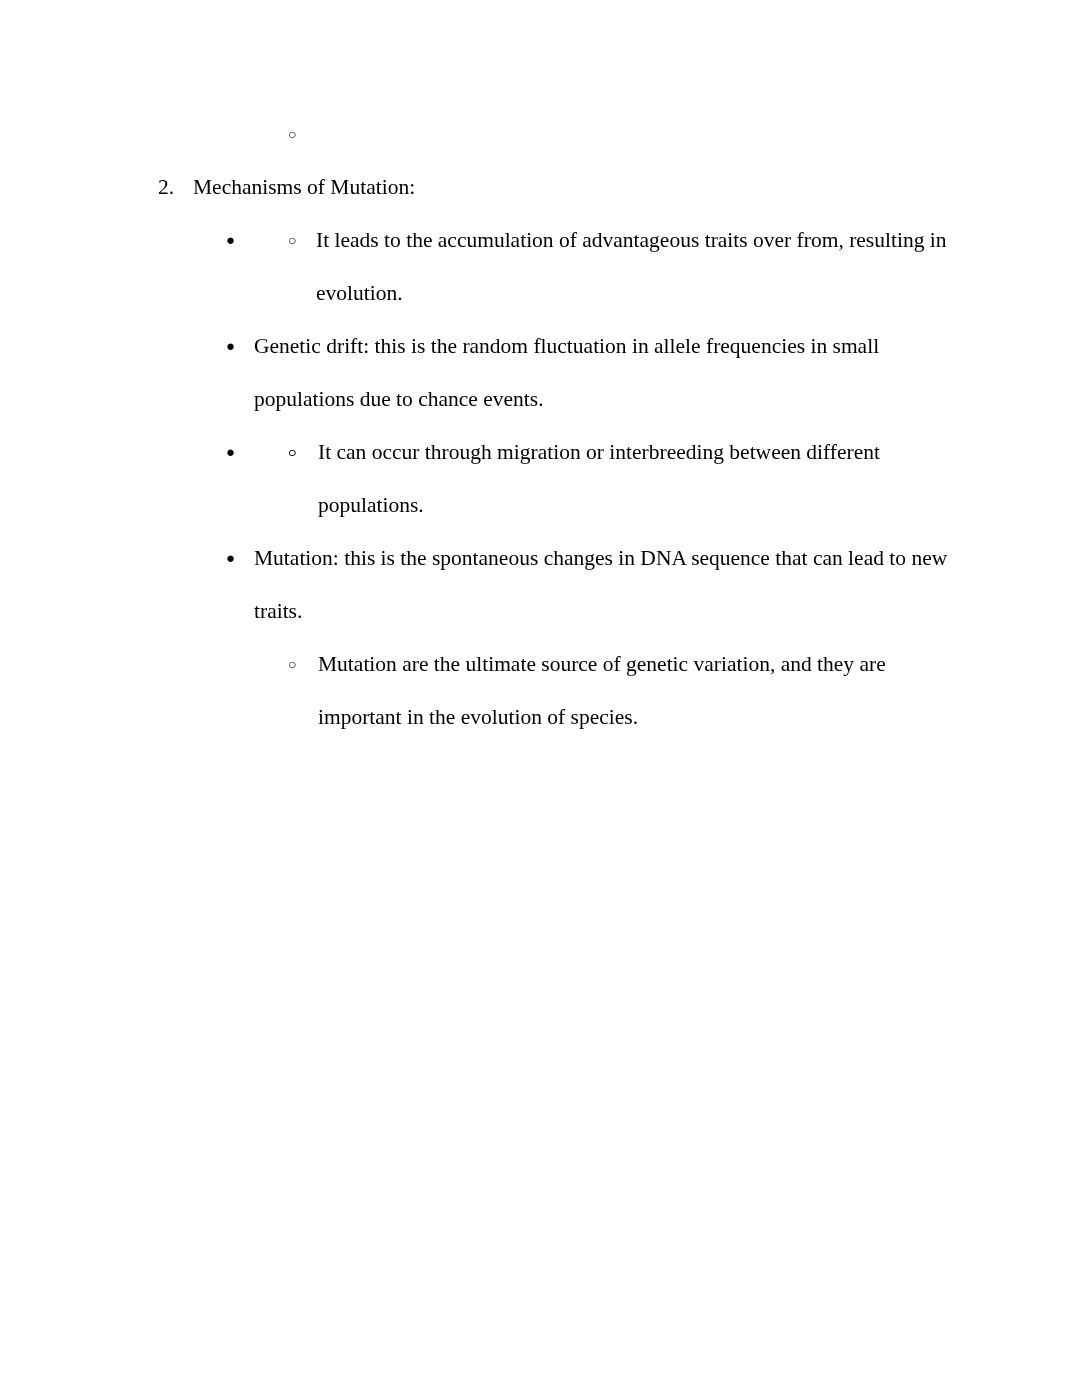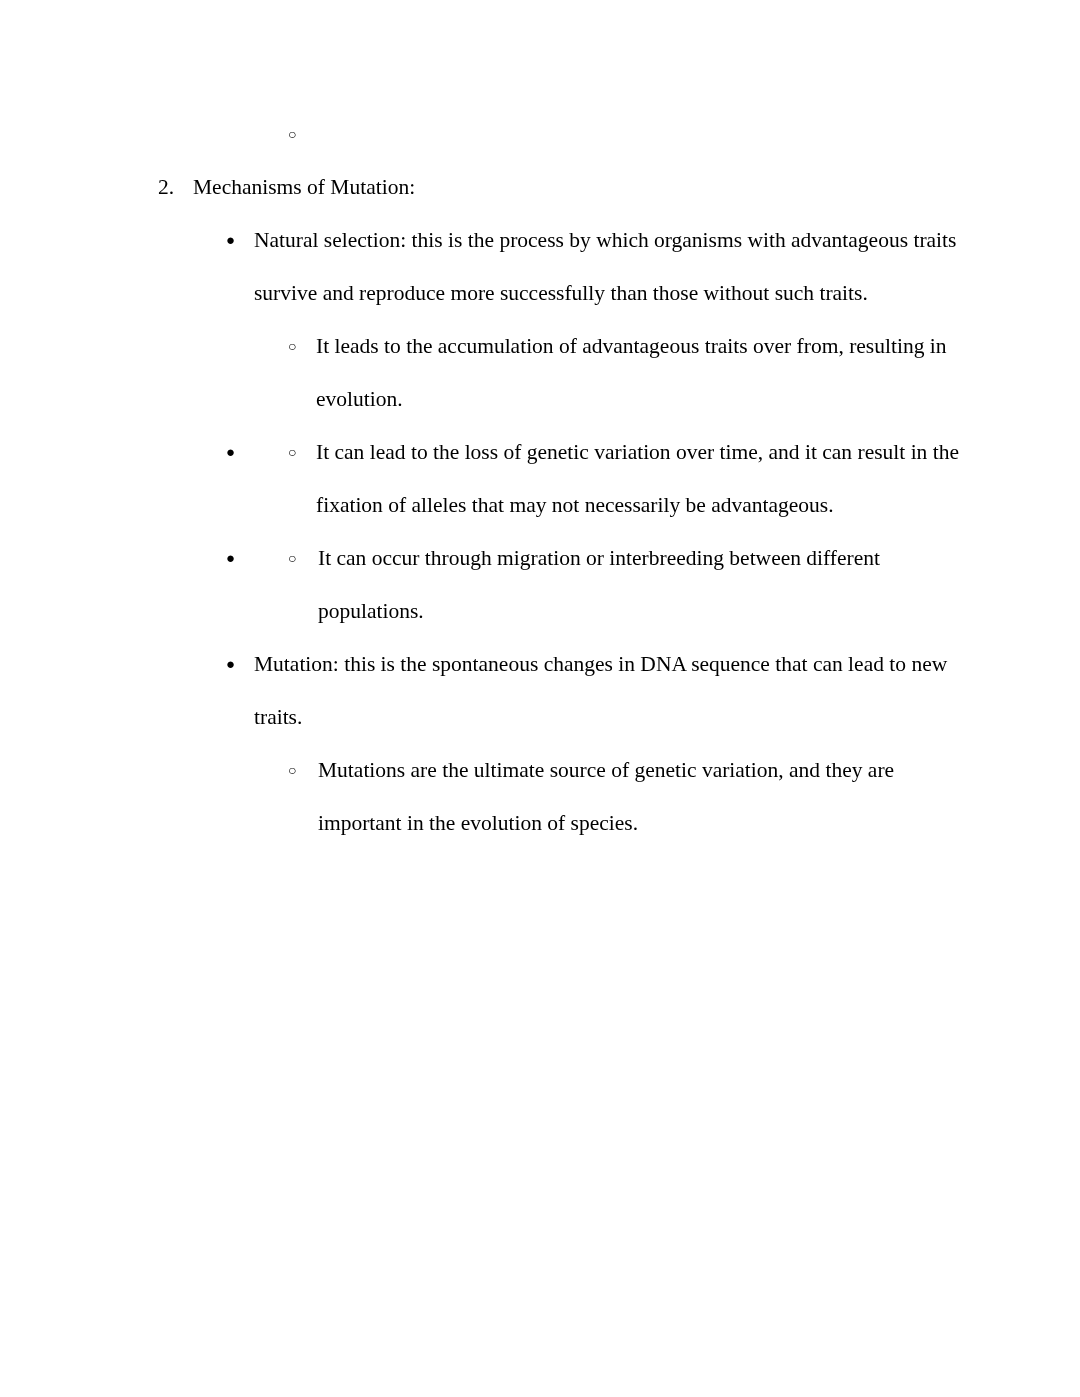--- a/index.html
+++ b/index.html
@@ -93,50 +93,49 @@
 
     <div class="spacer-line"></div>
 
     <div class="item item-num">
       <span class="marker">2.</span>
       <span class="text">Mechanisms of Mutation:</span>
     </div>
 
     <div class="item item-disc">
       <span class="marker">●</span>
-      <span class="text">Natural selection: this is the process by which organisms with advantageous traits survive and reproduce more successfully than those without such traits.</span>
     </div>
 
     <div class="item item-circle wide">
       <span class="marker">○</span>
       <span class="text">It leads to the accumulation of advantageous traits over from, resulting in evolution.</span>
     </div>
 
     <div class="item item-disc">
       <span class="marker">●</span>
+      <span class="text">Genetic drift: this is the random fluctuation in allele frequencies in small populations due to chance events.</span>
     </div>
 
     <div class="item item-circle wide">
       <span class="marker">○</span>
-      <span class="text">It can lead to the loss of genetic variation over time, and it can result in the fixation of alleles that may not necessarily be advantageous.</span>
     </div>
 
     <div class="item item-disc">
       <span class="marker">●</span>
     </div>
 
     <div class="item item-circle">
       <span class="marker">○</span>
       <span class="text">It can occur through migration or interbreeding between different populations.</span>
     </div>
 
     <div class="item item-disc">
       <span class="marker">●</span>
       <span class="text">Mutation: this is the spontaneous changes in DNA sequence that can lead to new traits.</span>
     </div>
 
     <div class="item item-circle">
       <span class="marker">○</span>
-      <span class="text">Mutations are the ultimate source of genetic variation, and they are important in the evolution of species.</span>
+      <span class="text">Mutation are the ultimate source of genetic variation, and they are important in the evolution of species.</span>
     </div>
 
   </div>
 </div>
 
 </body></html>

